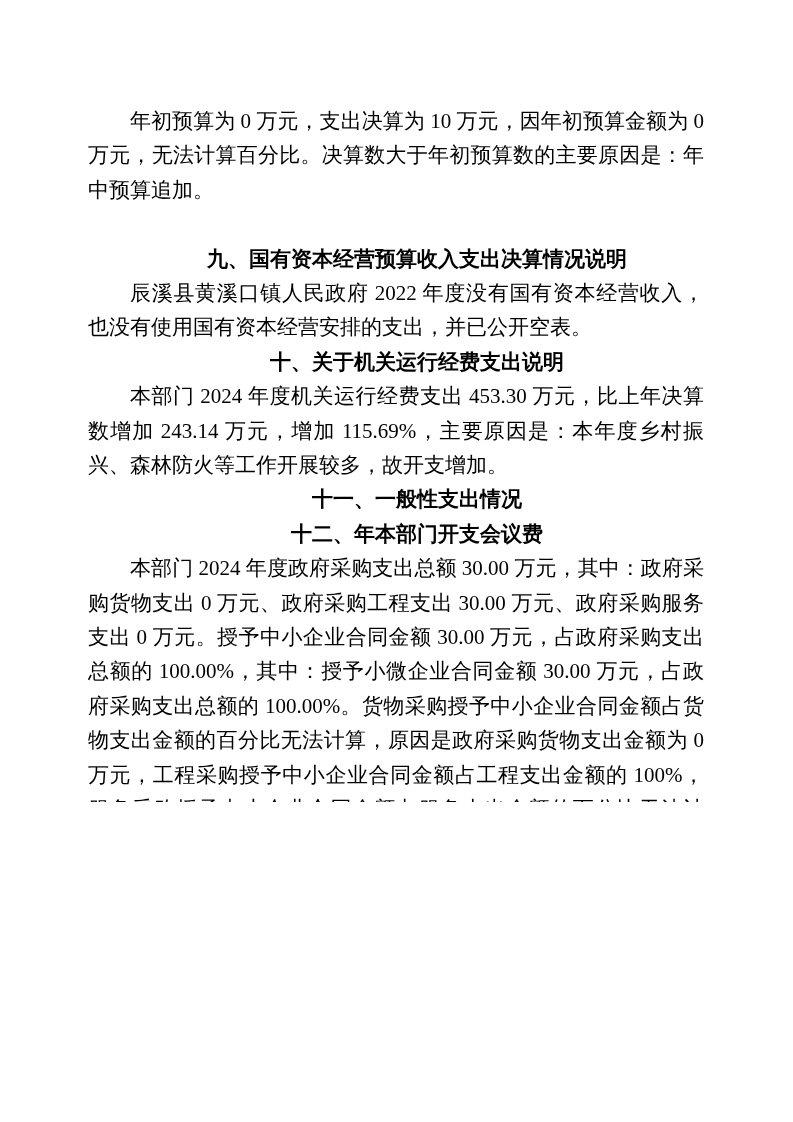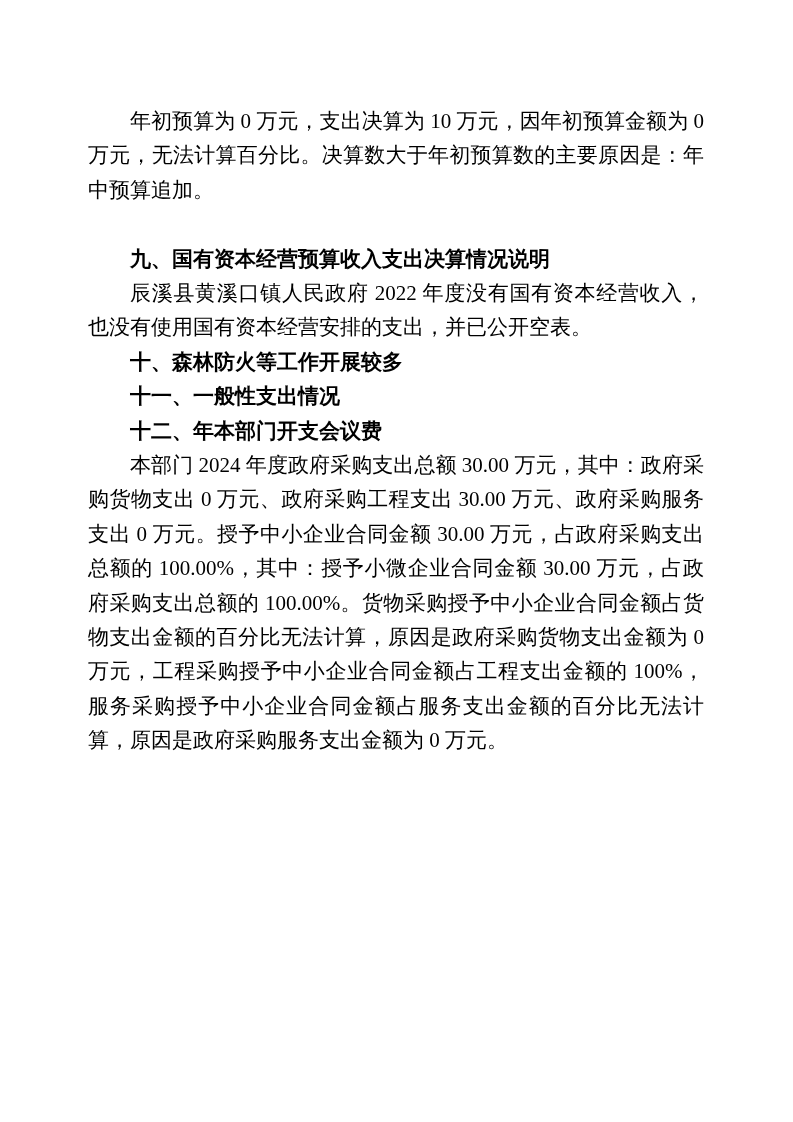--- a/index.html
+++ b/index.html
@@ -26,41 +26,42 @@
     text-align: justify;
   }
   .content p {
     margin: 0;
     padding: 0;
     text-indent: 2em;
   }
   .content p.heading {
     font-family: Liberation Sans, sans-serif;
     font-weight: 700;
-    text-align: left;
+    text-align: center;
   }
   .spacer {
     height: 34.4px;
   }
 </style>
 </head>
 <body>
 
 <div class="page">
   <div class="content">
     <p class="body">年初预算为 0 万元，支出决算为 10 万元，因年初预算金额为 0 万元，无法计算百分比。决算数大于年初预算数的主要原因是：年中预算追加。</p>
 
     <div class="spacer"></div>
 
     <p class="heading">九、国有资本经营预算收入支出决算情况说明</p>
 
     <p class="body">辰溪县黄溪口镇人民政府 2022 年度没有国有资本经营收入，也没有使用国有资本经营安排的支出，并已公开空表。</p>
 
-    <p class="heading">十、森林防火等工作开展较多</p>
+    <p class="heading">十、关于机关运行经费支出说明</p>
 
+    <p class="body">本部门 2024 年度机关运行经费支出 453.30 万元，比上年决算数增加 243.14 万元，增加 115.69%，主要原因是：本年度乡村振兴、森林防火等工作开展较多，故开支增加。</p>
 
     <p class="heading">十一、一般性支出情况</p>
 
 
     <p class="heading">十二、年本部门开支会议费</p>
 
     <p class="body">本部门 2024 年度政府采购支出总额 30.00 万元，其中：政府采购货物支出 0 万元、政府采购工程支出 30.00 万元、政府采购服务支出 0 万元。授予中小企业合同金额 30.00 万元，占政府采购支出总额的 100.00%，其中：授予小微企业合同金额 30.00 万元，占政府采购支出总额的 100.00%。货物采购授予中小企业合同金额占货物支出金额的百分比无法计算，原因是政府采购货物支出金额为 0 万元，工程采购授予中小企业合同金额占工程支出金额的 100%，服务采购授予中小企业合同金额占服务支出金额的百分比无法计算，原因是政府采购服务支出金额为 0 万元。</p>
   </div>
 </div>
 

